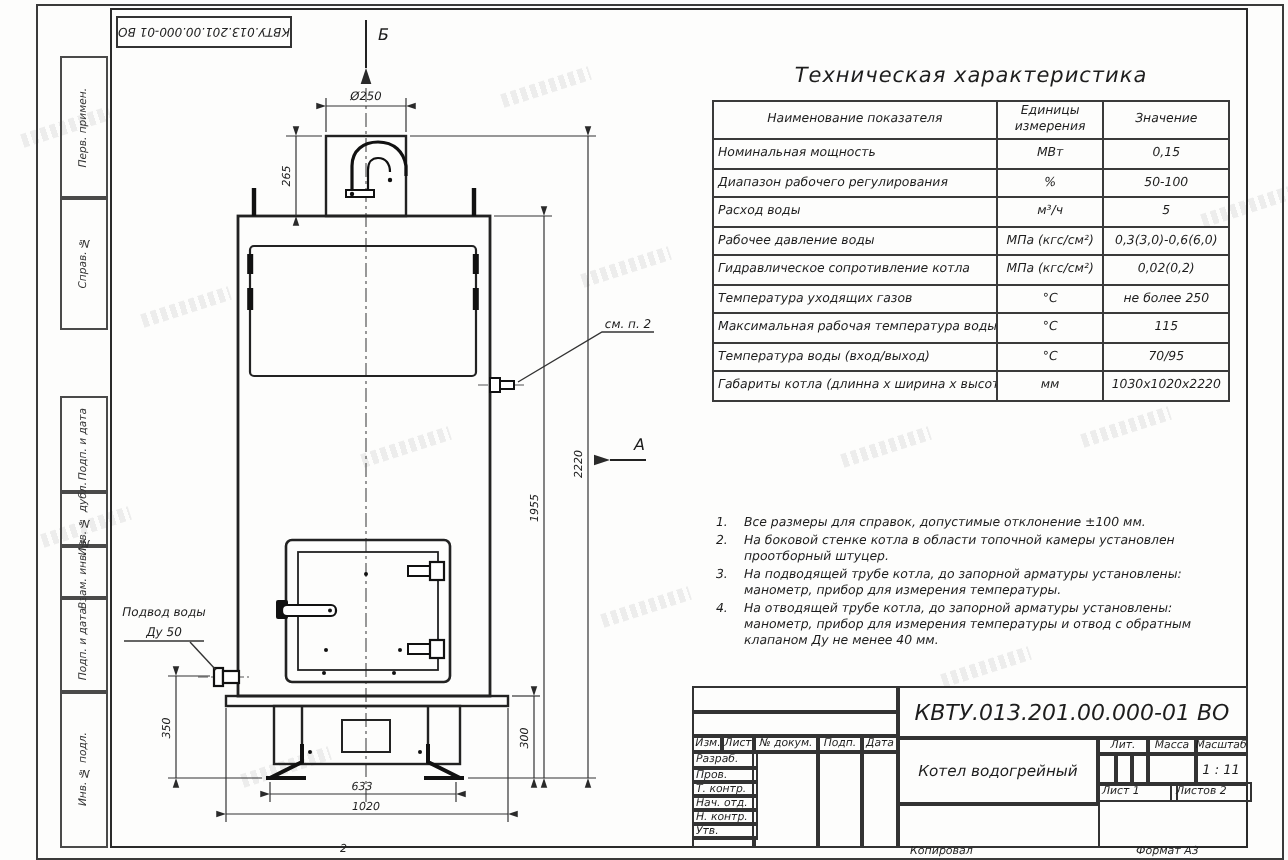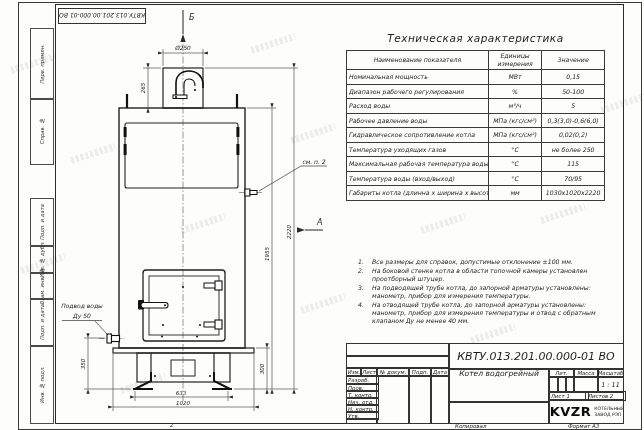--- a/index.html
+++ b/index.html
@@ -12,21 +12,21 @@
   .thick{border-width:1.4px;border-color:#2a2a2a;}
   
   .vbox{position:absolute;left:30px;width:22px;border:0.8px solid #4a4a4a;
         display:flex;align-items:center;justify-content:center;}
   .vlabel{writing-mode:vertical-rl;transform:rotate(180deg);font-size:5.3px;
           font-style:italic;color:#333;white-space:nowrap;}
   
   .wm{position:absolute;width:46px;height:7px;opacity:.45;transform:rotate(-18deg);
       background:repeating-linear-gradient(90deg,#d9d9d9 0 3px,transparent 3px 5px);}
   
-  #spec{position:absolute;left:346px;top:30px;width:259px;}
+  #spec{position:absolute;left:356px;top:30px;width:259px;}
   #spec .title{text-align:center;font-size:10.5px;font-style:italic;letter-spacing:.5px;margin:2px 0 6px 0;color:#1d1d1d;}
   table.spec{border-collapse:collapse;width:259px;table-layout:fixed;}
   table.spec td,table.spec th{border:0.8px solid #3a3a3a;font-size:6.2px;font-style:italic;
       font-weight:normal;padding:1px 2px;color:#1d1d1d;overflow:hidden;white-space:nowrap;}
   table.spec th{height:16px;text-align:center;white-space:normal;line-height:1.25;}
   table.spec td{height:11.5px;}
   td.c{text-align:center;}
   
   #notes{position:absolute;left:354px;top:258px;width:256px;font-size:6.2px;font-style:italic;color:#1d1d1d;}
   #notes .note{display:flex;margin-bottom:1px;line-height:1.3;}
@@ -297,21 +297,21 @@
     <div class="cell" style="left:0;top:61px;width:30px;height:7px;padding-left:1px;">Н. контр.</div>
     <div class="cell" style="left:0;top:68px;width:30px;height:7px;padding-left:1px;">Утв.</div>
     <div class="cell" style="left:0;top:75px;width:30px;height:4px;"></div>
 
     <div class="cell" style="left:30px;top:32px;width:32px;height:47px;"></div>
     <div class="cell" style="left:62px;top:32px;width:22px;height:47px;"></div>
     <div class="cell" style="left:84px;top:32px;width:18px;height:47px;"></div>
 
     <div class="cell cc" style="left:102px;top:0;width:174px;height:25px;font-size:11px;">КВТУ.013.201.00.000-01 ВО</div>
 
-    <div class="cell cc" style="left:102px;top:25px;width:100px;height:33px;flex-direction:column;justify-content:flex-start;font-size:7.6px;line-height:1.3;">
+    <div class="cell cc" style="left:102px;top:25px;width:100px;height:33px;justify-content:center;font-size:7.6px;line-height:1.3;">
       <span>Котел водогрейный</span>
     </div>
     <div class="cell" style="left:102px;top:58px;width:100px;height:21px;"></div>
 
     <div class="cell cc" style="left:202px;top:25px;width:25px;height:8px;">Лит.</div>
     <div class="cell cc" style="left:227px;top:25px;width:24px;height:8px;">Масса</div>
     <div class="cell cc" style="left:251px;top:25px;width:25px;height:8px;">Масштаб</div>
     <div class="cell" style="left:202px;top:33px;width:9px;height:15px;"></div>
     <div class="cell" style="left:211px;top:33px;width:8px;height:15px;"></div>
     <div class="cell" style="left:219px;top:33px;width:8px;height:15px;"></div>
@@ -320,27 +320,19 @@
 
     <div class="cell" style="left:202px;top:48px;width:37px;height:8px;padding-left:2px;">
       <span>Лист</span>&nbsp;
       <span>1</span>
     </div>
     <div class="cell" style="left:239px;top:48px;width:37px;height:8px;padding-left:2px;">
       <span>Листов</span>&nbsp;
       <span>2</span>
     </div>
 
-    <div class="cell cc" style="left:202px;top:56px;width:74px;height:23px;">
-      <span class="logo-bars"></span>
-      <span class="kvzr">KVZR</span>
-      <span class="kvzr-sub">
-        <span>КОТЕЛЬНЫЙ</span><br>
-        <span>ЗАВОД РЭП</span>
-      </span>
-    </div>
   </div>
 
   <span class="abs it" style="left:170px;top:422px;font-size:5.5px;">2</span>
   <span class="abs it" style="left:455px;top:422.5px;font-size:5.5px;">Копировал</span>
   <span class="abs it" style="left:568px;top:422.5px;font-size:5.5px;">Формат А3</span>
 
 </div>
 
 </body></html>

